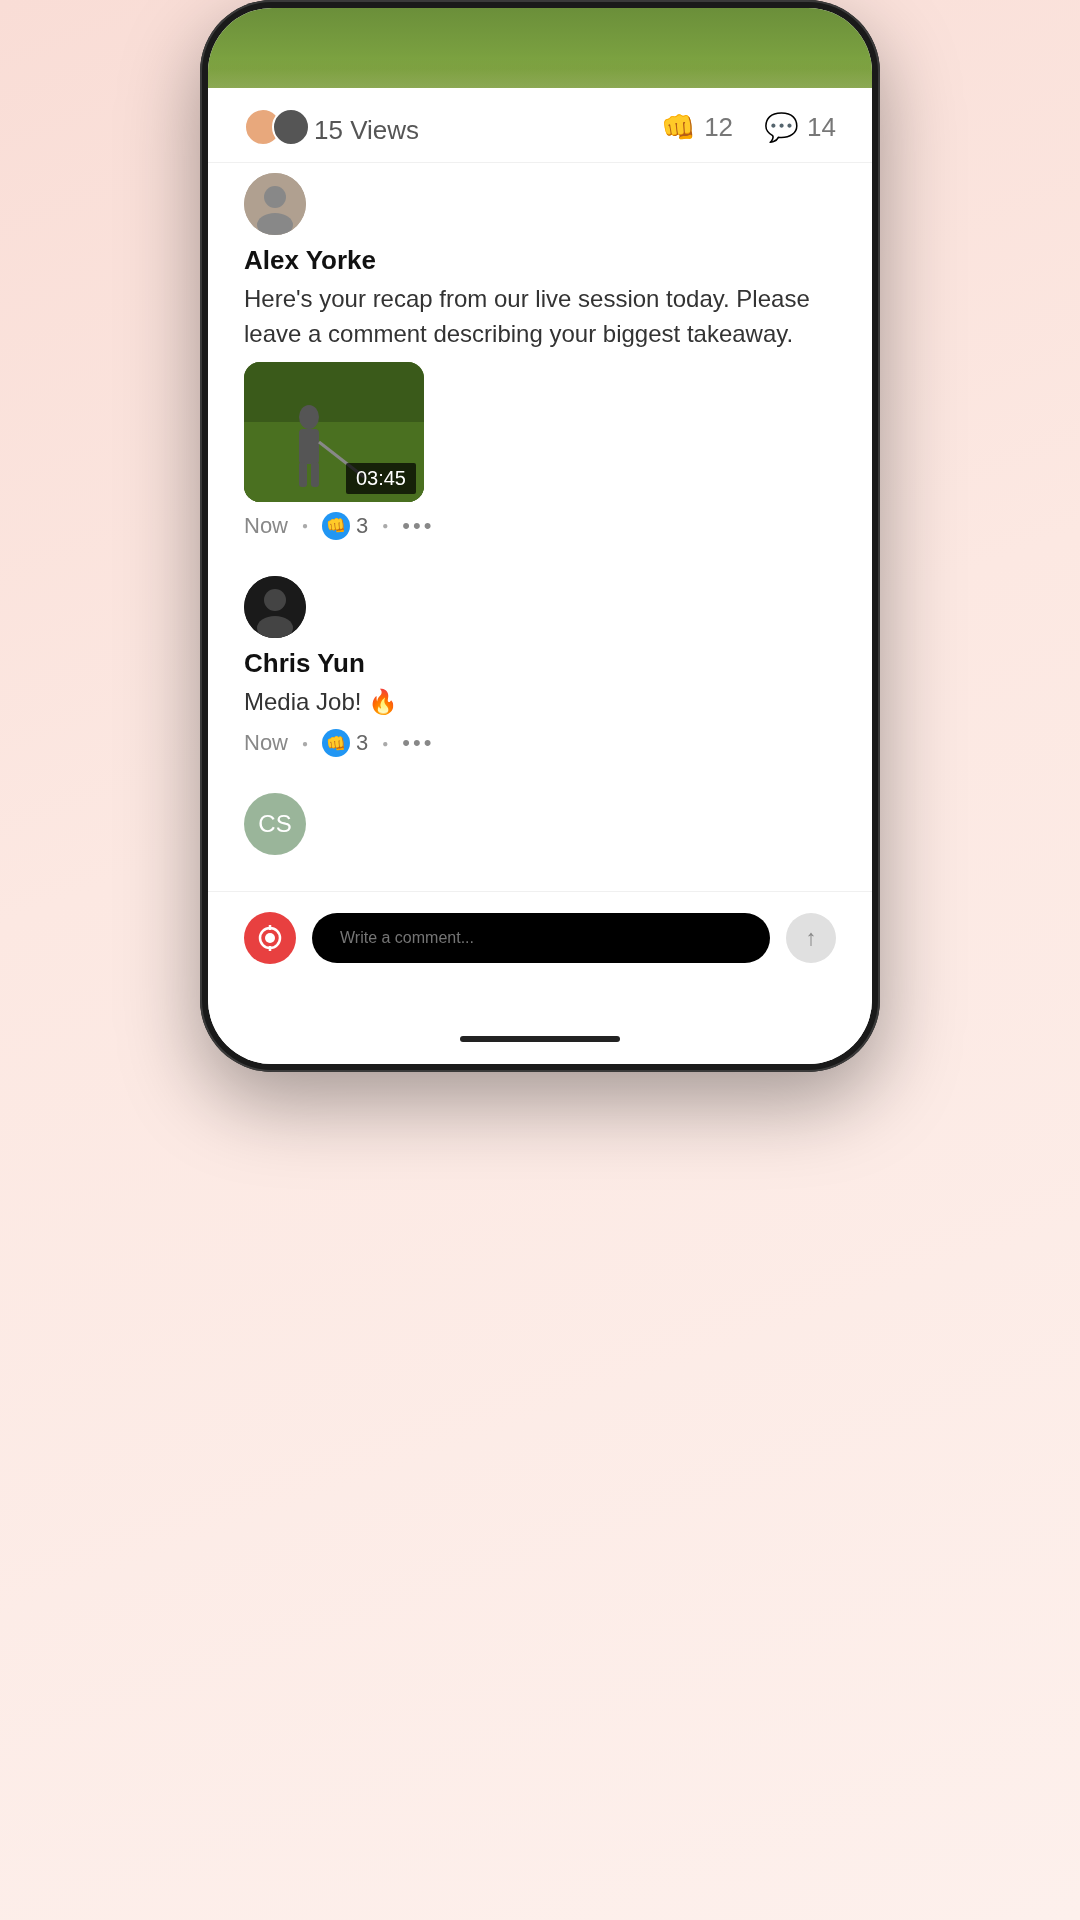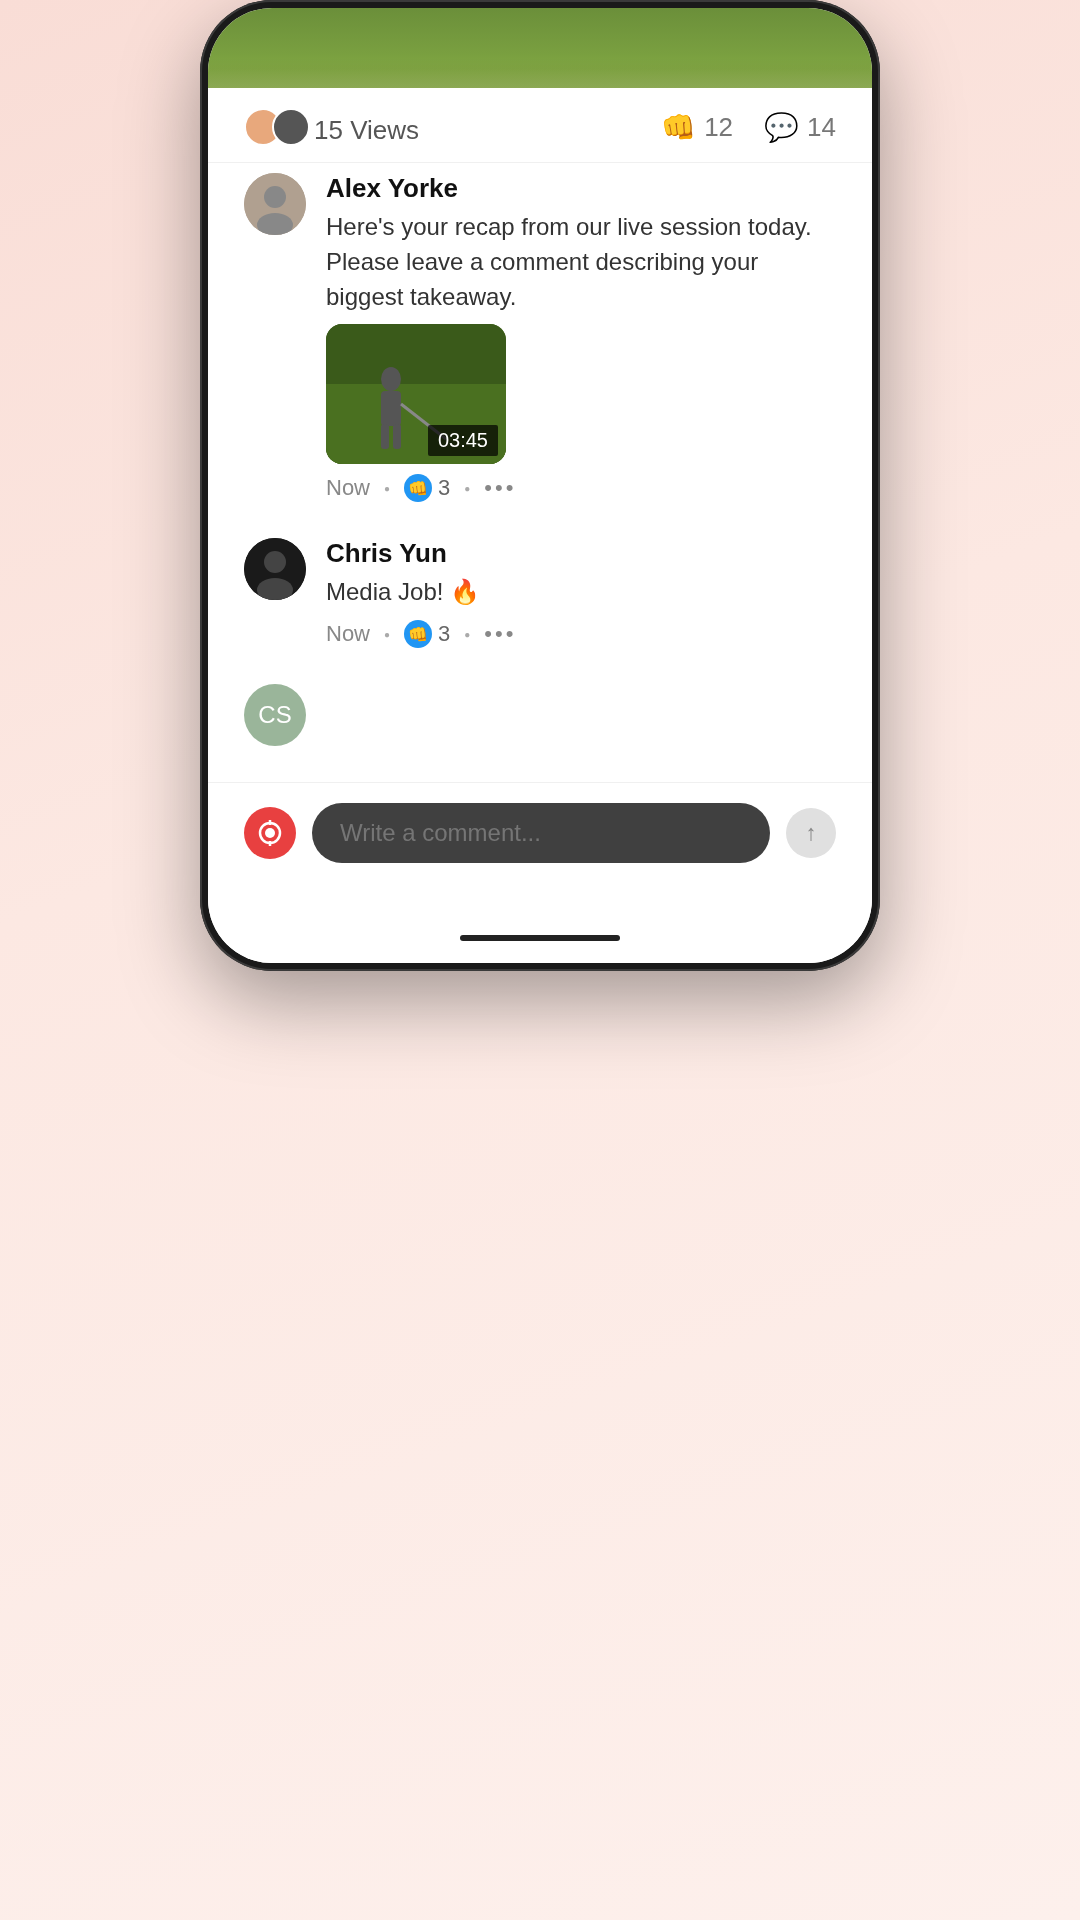--- a/index.html
+++ b/index.html
@@ -154,22 +154,23 @@
       display: block;
     }
 
     
     .comments-section {
       padding: 10px 36px 0 36px;
     }
 
     .comment-item {
       display: flex;
-      gap: 20px;
+      gap: 10px;
       margin-bottom: 36px;
+      flex-direction: column;
     }
 
     .comment-avatar {
       width: 62px;
       height: 62px;
       border-radius: 50%;
       flex-shrink: 0;
       display: flex;
       align-items: center;
       justify-content: center;
@@ -283,25 +284,25 @@
       display: flex;
       align-items: center;
       justify-content: center;
       font-size: 20px;
       color: #fff;
       flex-shrink: 0;
     }
 
     .comment-input {
       flex: 1;
-      background: #404040;
+      background: #000000;
       border: none;
       border-radius: 30px;
       padding: 16px 28px;
-      font-size: 24px;
+      font-size: 16px;
       color: #aaa;
       outline: none;
     }
 
     .send-btn {
       width: 50px;
       height: 50px;
       background: #e0e0e0;
       border-radius: 50%;
       display: flex;

